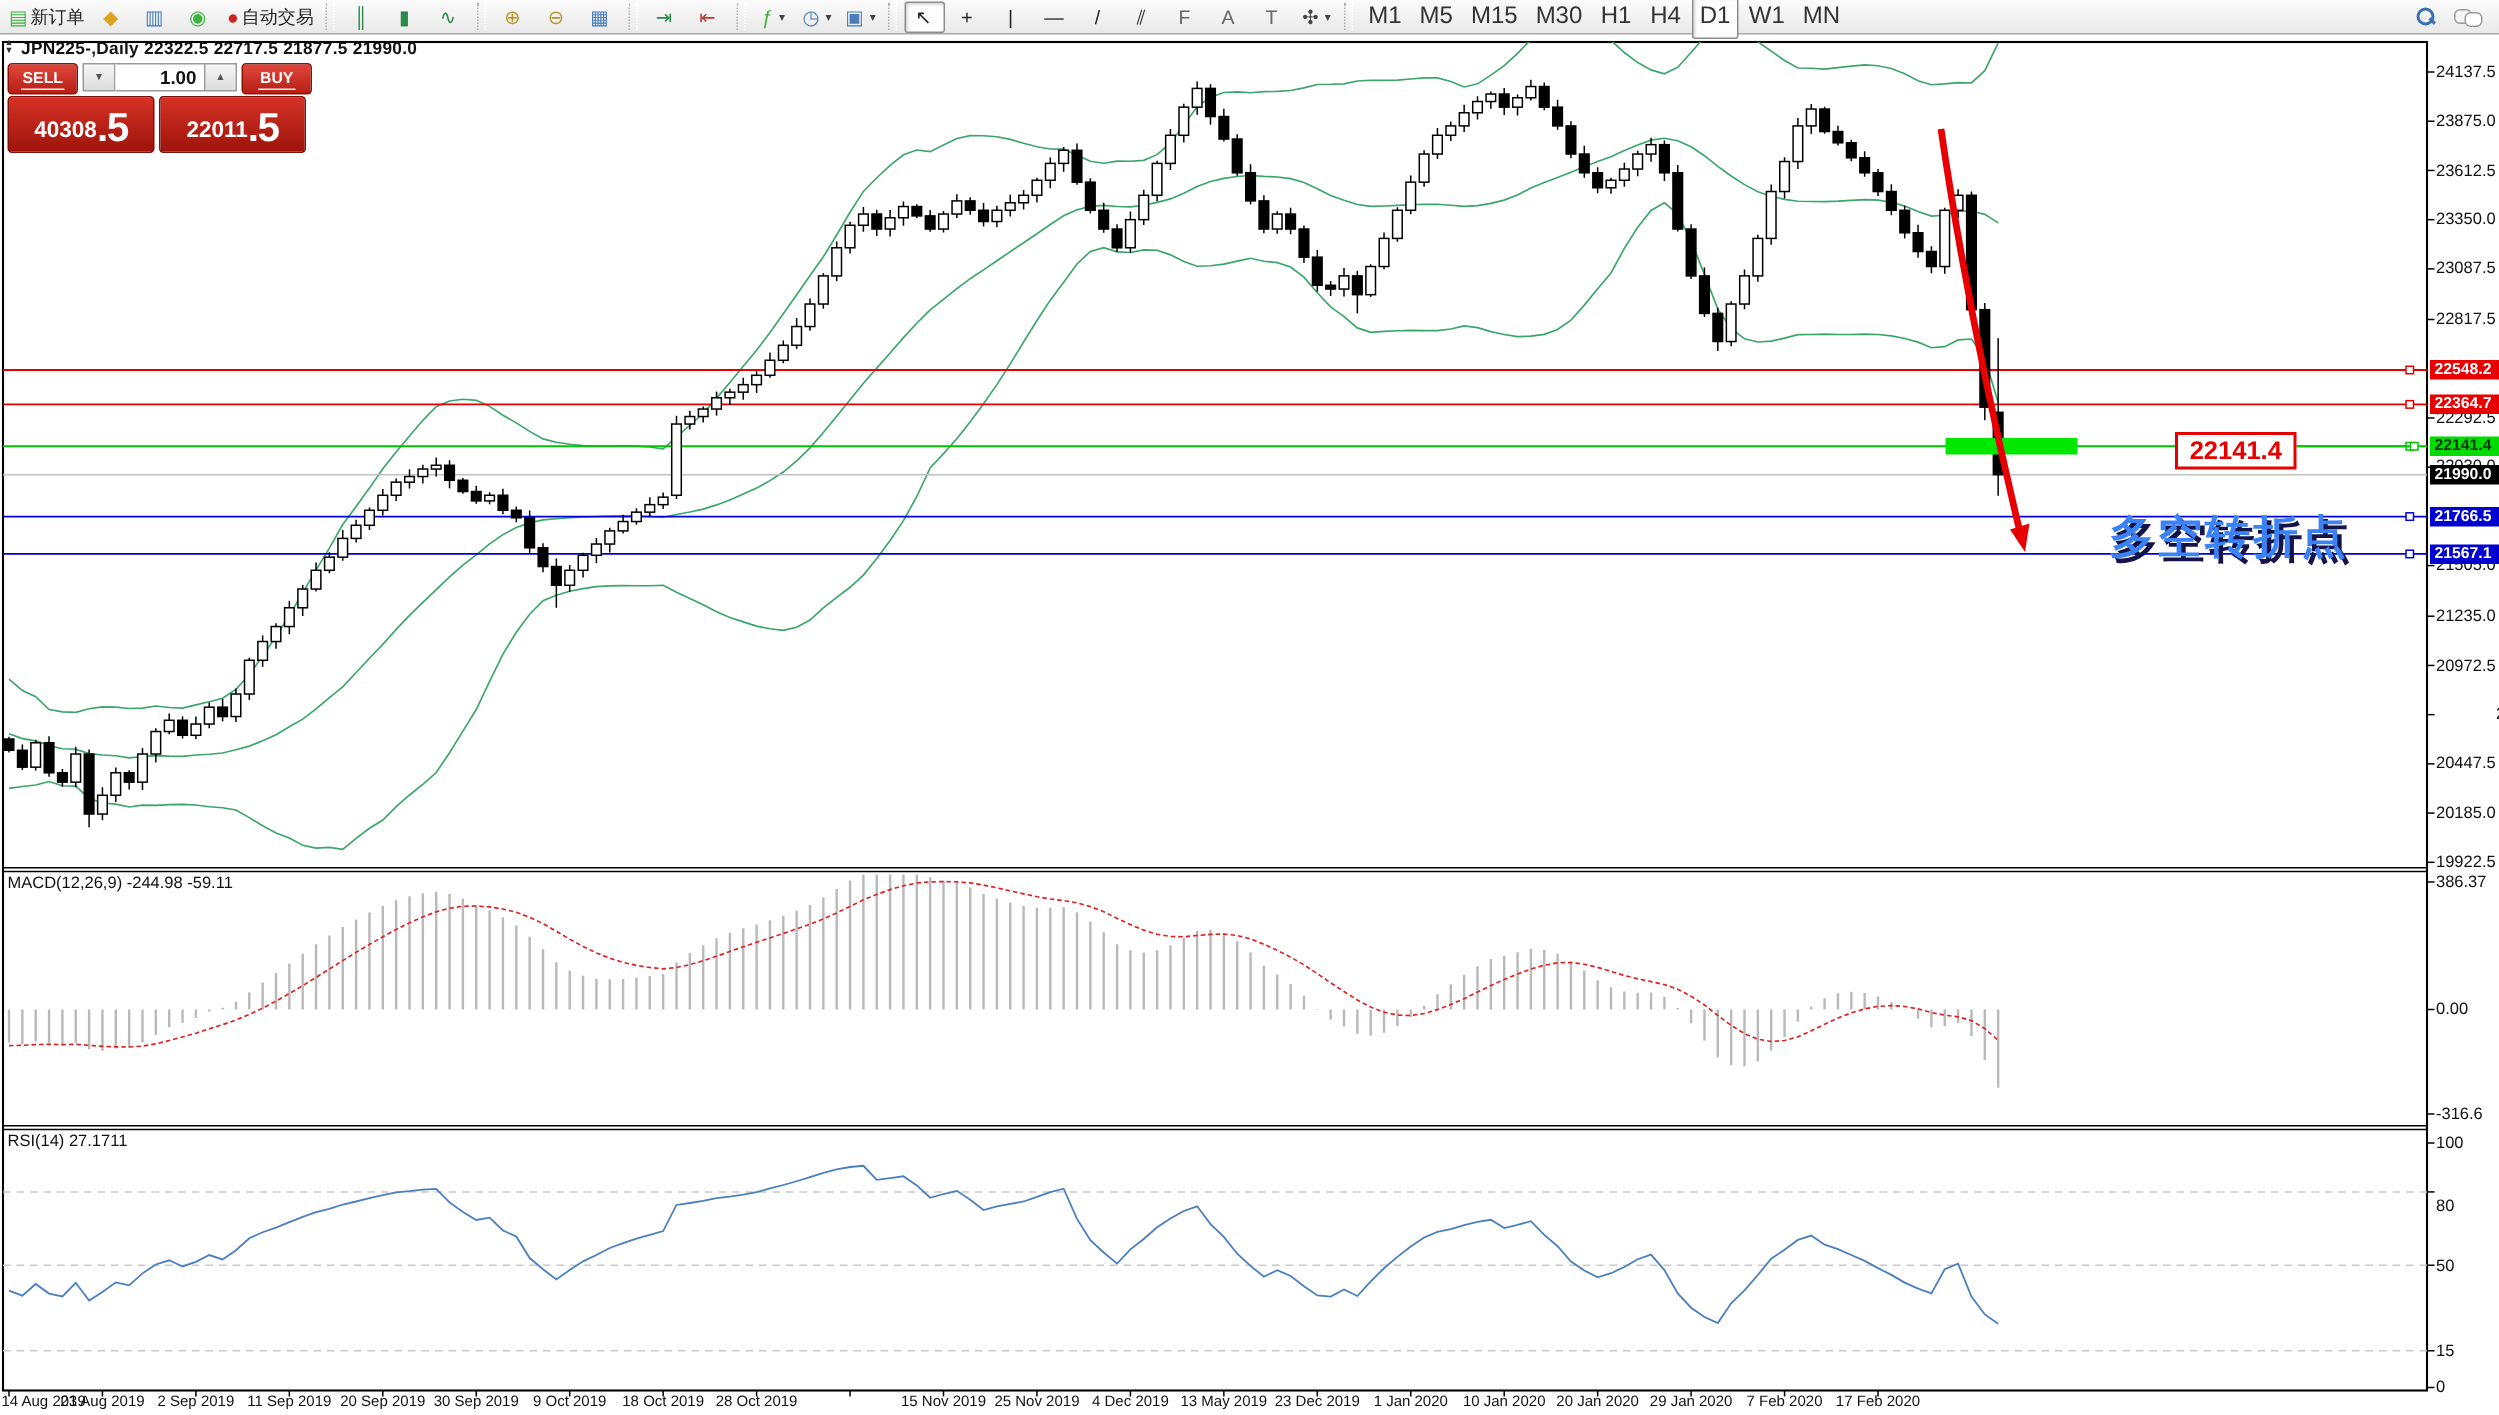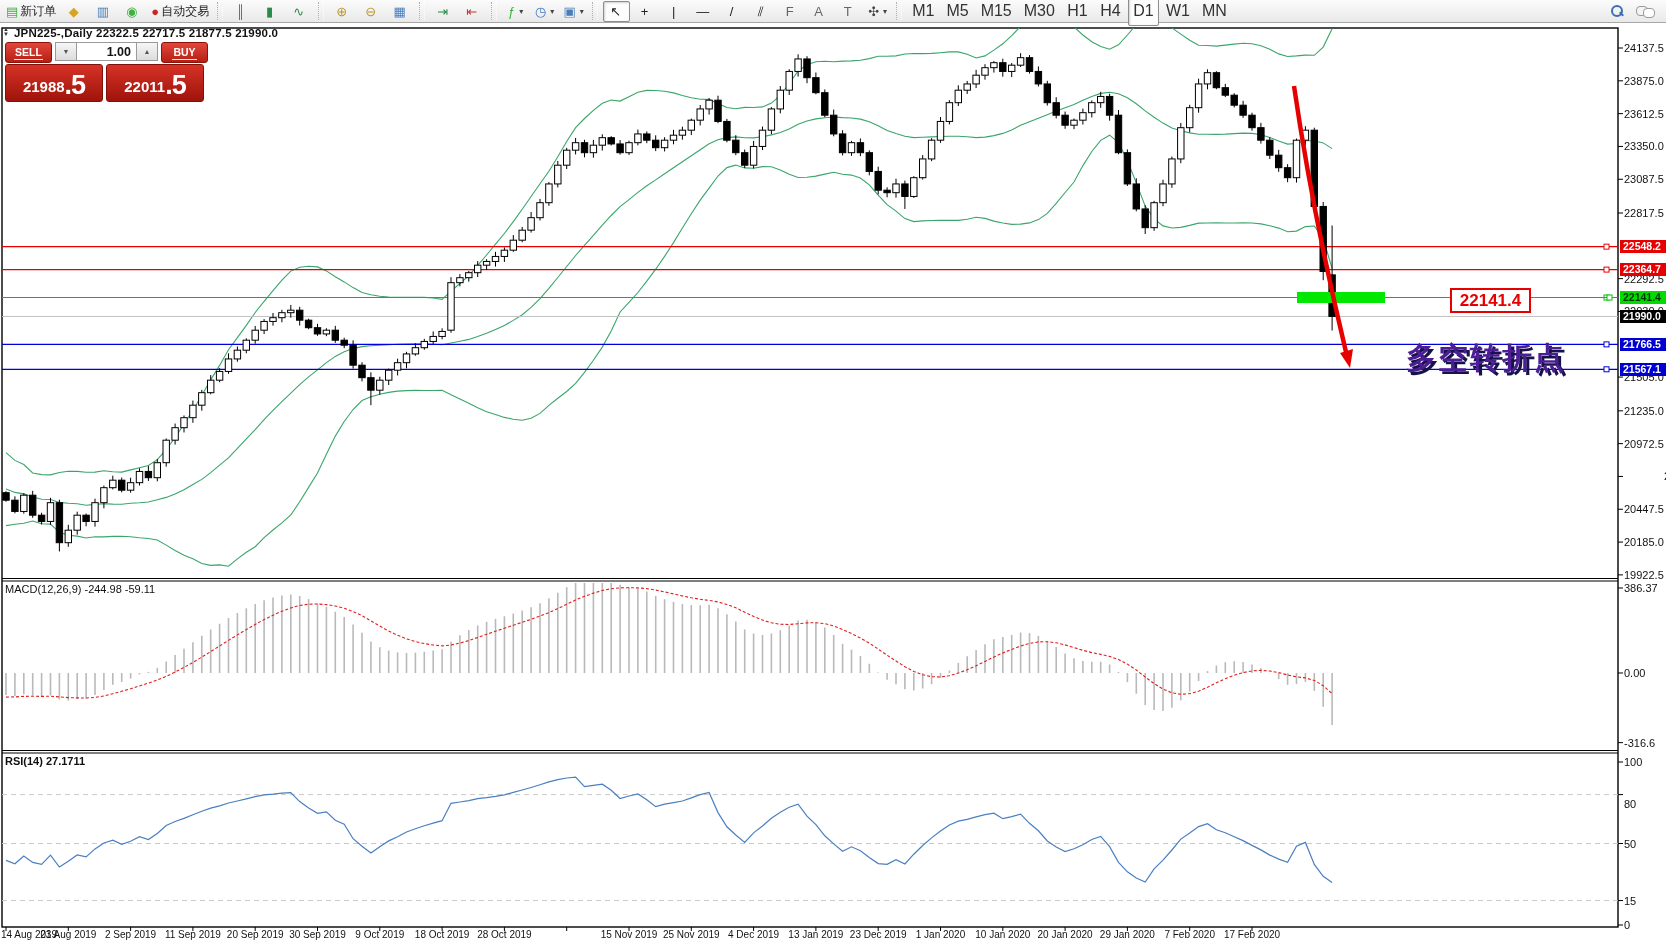--- a/index.html
+++ b/index.html
@@ -43,30 +43,30 @@
     font-size:12.5px;font-weight:bold;color:#111;display:flex;align-items:center;justify-content:flex-end;padding-right:5px;}
   #oc-row2{display:flex;margin-top:3px;}
   .oc-price{width:98px;height:38px;background:linear-gradient(#d63226,#9e140b);border:1px solid #80100a;border-radius:3px;
     color:#fff;display:flex;align-items:flex-end;justify-content:center;padding-bottom:2px;box-sizing:border-box;}
   .oc-price + .oc-price{margin-left:3px;}
   .oc-main{font-size:15px;font-weight:bold;line-height:24px;}
   .oc-big{font-size:27px;font-weight:bold;line-height:27px;letter-spacing:-1px;}
 
   .pane-label{font-size:11px;color:#111;z-index:15;}
   #macd-label{left:5px;top:583px;}
-  #rsi-label{left:5px;top:755px;font-weight:bold;}
+  #rsi-label{left:5px;top:755px;}
 
   .axis-tick{position:absolute;left:1624px;font-size:11px;color:#111;white-space:nowrap;}
   .chip{position:absolute;left:1620px;width:46px;height:13px;font-size:10.5px;font-weight:bold;
     text-align:left;padding-left:3px;line-height:13px;z-index:12;}
   .date-label{position:absolute;top:929px;font-size:10px;color:#111;white-space:nowrap;}
 
   #callout{left:1450px;top:288px;width:77px;height:21px;border:2px solid #e80000;background:#fff;
     color:#e80000;font-size:17px;font-weight:bold;text-align:center;line-height:21px;z-index:18;}
-  #annotation{left:1406px;top:338px;font-size:30px;font-weight:bold;color:#4c1d95;
+  #annotation{left:1406px;top:338px;font-size:30px;font-weight:bold;color:#3b82f6;
     text-shadow:3px 3px 0 #14144a;z-index:18;letter-spacing:2px;}
 </style>
 </head>
 <body>
 
 <div id="app">
   <div id="toolbar">
 
   <span class="tb-item">
         <span class="glyph" style="color: rgb(61, 178, 61);">▤</span>
@@ -753,21 +753,21 @@
         <div class="oc-spin">▼</div>
         <div id="oc-vol-val">1.00</div>
         <div class="oc-spin">▲</div>
       </div>
       <div class="oc-btn">
           <span>BUY</span>
         </div>
     </div>
     <div id="oc-row2">
       <div class="oc-price">
-        <span class="oc-main">21988</span>
+        <span class="oc-main">40308</span>
           <span class="oc-big">.5</span>
       </div>
       <div class="oc-price">
         <span class="oc-main">22011</span>
           <span class="oc-big">.5</span>
       </div>
     </div>
   </div>
 
   <div id="macd-label" class="abs pane-label">MACD(12,26,9) -244.98 -59.11</div>
@@ -811,21 +811,21 @@
       <div class="date-label" style="left: 192.9px; transform: translateX(-50%);">11 Sep 2019</div>
       <div class="date-label" style="left: 255.2px; transform: translateX(-50%);">20 Sep 2019</div>
       <div class="date-label" style="left: 317.5px; transform: translateX(-50%);">30 Sep 2019</div>
       <div class="date-label" style="left: 379.8px; transform: translateX(-50%);">9 Oct 2019</div>
       <div class="date-label" style="left: 442.1px; transform: translateX(-50%);">18 Oct 2019</div>
       <div class="date-label" style="left: 504.4px; transform: translateX(-50%);">28 Oct 2019</div>
       <div class="date-label" style="left: 557px; transform: translateX(-50%); margin-top: 31px;">6 Nov 2019</div>
       <div class="date-label" style="left: 629px; transform: translateX(-50%);">15 Nov 2019</div>
       <div class="date-label" style="left: 691.3px; transform: translateX(-50%);">25 Nov 2019</div>
       <div class="date-label" style="left: 753.6px; transform: translateX(-50%);">4 Dec 2019</div>
-      <div class="date-label" style="left: 815.9px; transform: translateX(-50%);">13 Jan 2019</div>
+      <div class="date-label" style="left: 815.9px; transform: translateX(-50%);">13 May 2019</div>
       <div class="date-label" style="left: 878.2px; transform: translateX(-50%);">23 Dec 2019</div>
       <div class="date-label" style="left: 940.5px; transform: translateX(-50%);">1 Jan 2020</div>
       <div class="date-label" style="left: 1002.8px; transform: translateX(-50%);">10 Jan 2020</div>
       <div class="date-label" style="left: 1065.1px; transform: translateX(-50%);">20 Jan 2020</div>
       <div class="date-label" style="left: 1127.4px; transform: translateX(-50%);">29 Jan 2020</div>
       <div class="date-label" style="left: 1189.7px; transform: translateX(-50%);">7 Feb 2020</div>
       <div class="date-label" style="left: 1252px; transform: translateX(-50%);">17 Feb 2020</div>
     </div>
 
   <div id="callout" class="abs">22141.4</div>

